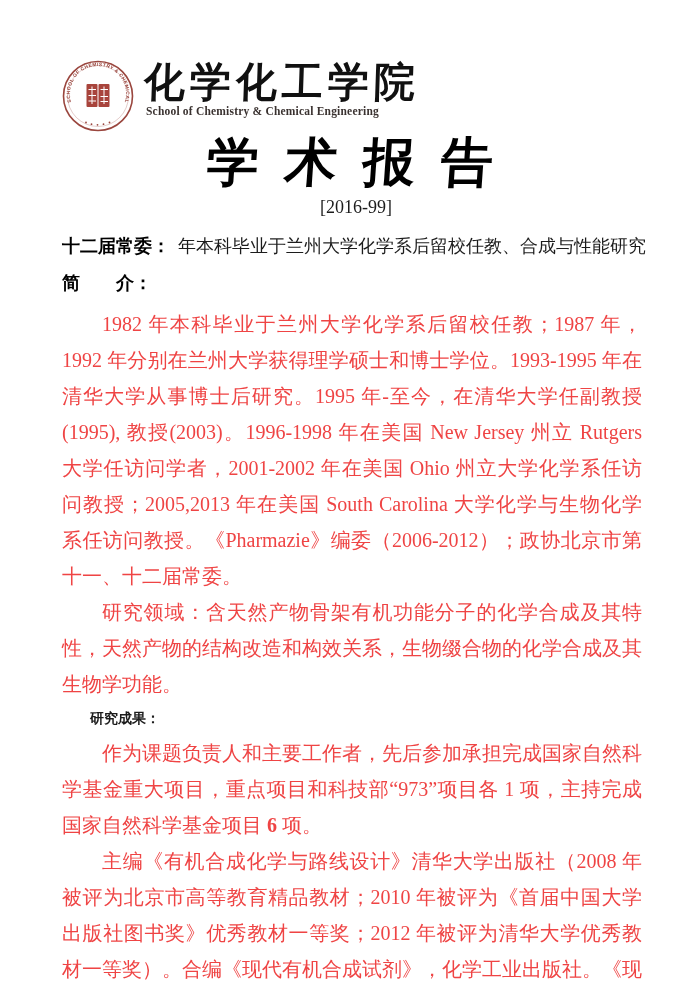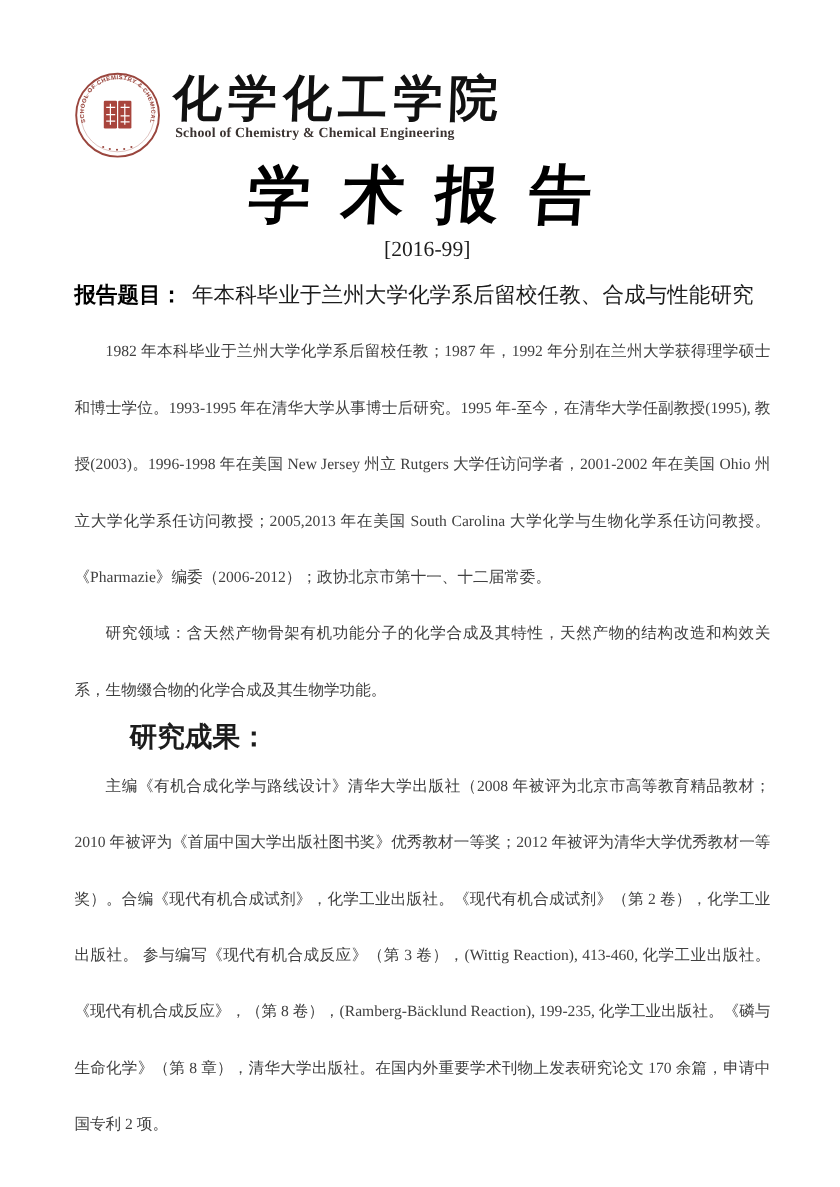--- a/index.html
+++ b/index.html
@@ -44,26 +44,26 @@
     text-align:center; font-size:18px; color:#1c1c1c;
   }
   
   .content { position:absolute; left:62px; right:58px; top:228px; }
   .meta-line { font-size:18px; line-height:37px; white-space:nowrap; }
   .lbl { font-weight:bold; color:#000; }
   .meta-val { margin-left:8px; }
   
   .body-text { margin-top:4px; }
   .para {
-    font-size:13px; line-height:47px;
-    text-align:justify; text-indent:2em; color:#404040;
+    font-size:20px; line-height:36px;
+    text-align:justify; text-indent:2em; color:#ef4444;
   }
   .inline-lbl { font-weight:normal; }
   .bold-num { font-weight:bold; }
-  .label-line { font-size:23px; line-height:33.4px; text-indent:2em; font-weight:bold; }
+  .label-line { font-size:14px; line-height:33.4px; text-indent:2em; font-weight:bold; }
 </style>
 </head>
 <body>
 
 <div class="page">
 
   <div class="logo-block">
     <svg class="seal" viewBox="0 0 76 76">
       <circle cx="38" cy="38" r="34.5" fill="none" stroke="#9a463e" stroke-width="1.6"></circle>
       <circle cx="38" cy="38" r="30.5" fill="none" stroke="#9a463e" stroke-width="0.5" opacity="0.55"></circle>
@@ -102,30 +102,36 @@
       <div class="brand-en">School of Chemistry &amp; Chemical Engineering</div>
     </div>
   </div>
 
   <div class="doc-title">学术报告</div>
   <div class="report-no">[2016-99]</div>
 
   <div class="content">
 
     <div class="meta-line">
-      <span class="lbl">报告题目：</span><span class="meta-val">年本科毕业于兰州大学化学系后留校任教、合成与性能研究</span>
+      <span class="lbl">十二届常委：</span><span class="meta-val">年本科毕业于兰州大学化学系后留校任教、合成与性能研究</span>
+    </div>
+    <div class="meta-line">
+      <span class="lbl">简　　介：</span>
     </div>
 
     <div class="body-text">
       <p class="para">1982 年本科毕业于兰州大学化学系后留校任教；1987 年，1992 年分别在兰州大学获得理学硕士和博士学位。1993-1995 年在清华大学从事博士后研究。1995 年-至今，在清华大学任副教授(1995), 教授(2003)。1996-1998 年在美国 New Jersey 州立 Rutgers 大学任访问学者，2001-2002 年在美国 Ohio 州立大学化学系任访问教授；2005,2013 年在美国 South Carolina 大学化学与生物化学系任访问教授。《Pharmazie》编委（2006-2012）；政协北京市第十一、十二届常委。</p>
 
       <p class="para">
         <span class="inline-lbl">研究领域：</span><span>含天然产物骨架有机功能分子的化学合成及其特性，天然产物的结构改造和构效关系，生物缀合物的化学合成及其生物学功能。</span>
       </p>
 
       <div class="label-line">研究成果：</div>
 
+      <p class="para">
+        <span>作为课题负责人和主要工作者，先后参加承担完成国家自然科学基金重大项目，重点项目和科技部“973”项目各 1 项，主持完成国家自然科学基金项目 </span><span class="bold-num">6</span><span> 项。</span>
+      </p>
 
       <p class="para">主编《有机合成化学与路线设计》清华大学出版社（2008 年被评为北京市高等教育精品教材；2010 年被评为《首届中国大学出版社图书奖》优秀教材一等奖；2012 年被评为清华大学优秀教材一等奖）。合编《现代有机合成试剂》，化学工业出版社。《现代有机合成试剂》（第 2 卷），化学工业出版社。 参与编写《现代有机合成反应》（第 3 卷），(Wittig Reaction), 413-460, 化学工业出版社。《现代有机合成反应》，（第 8 卷），(Ramberg-Bäcklund Reaction), 199-235, 化学工业出版社。《磷与生命化学》（第 8 章），清华大学出版社。在国内外重要学术刊物上发表研究论文 170 余篇，申请中国专利 2 项。</p>
     </div>
 
   </div>
 </div>
 
 </body></html>

